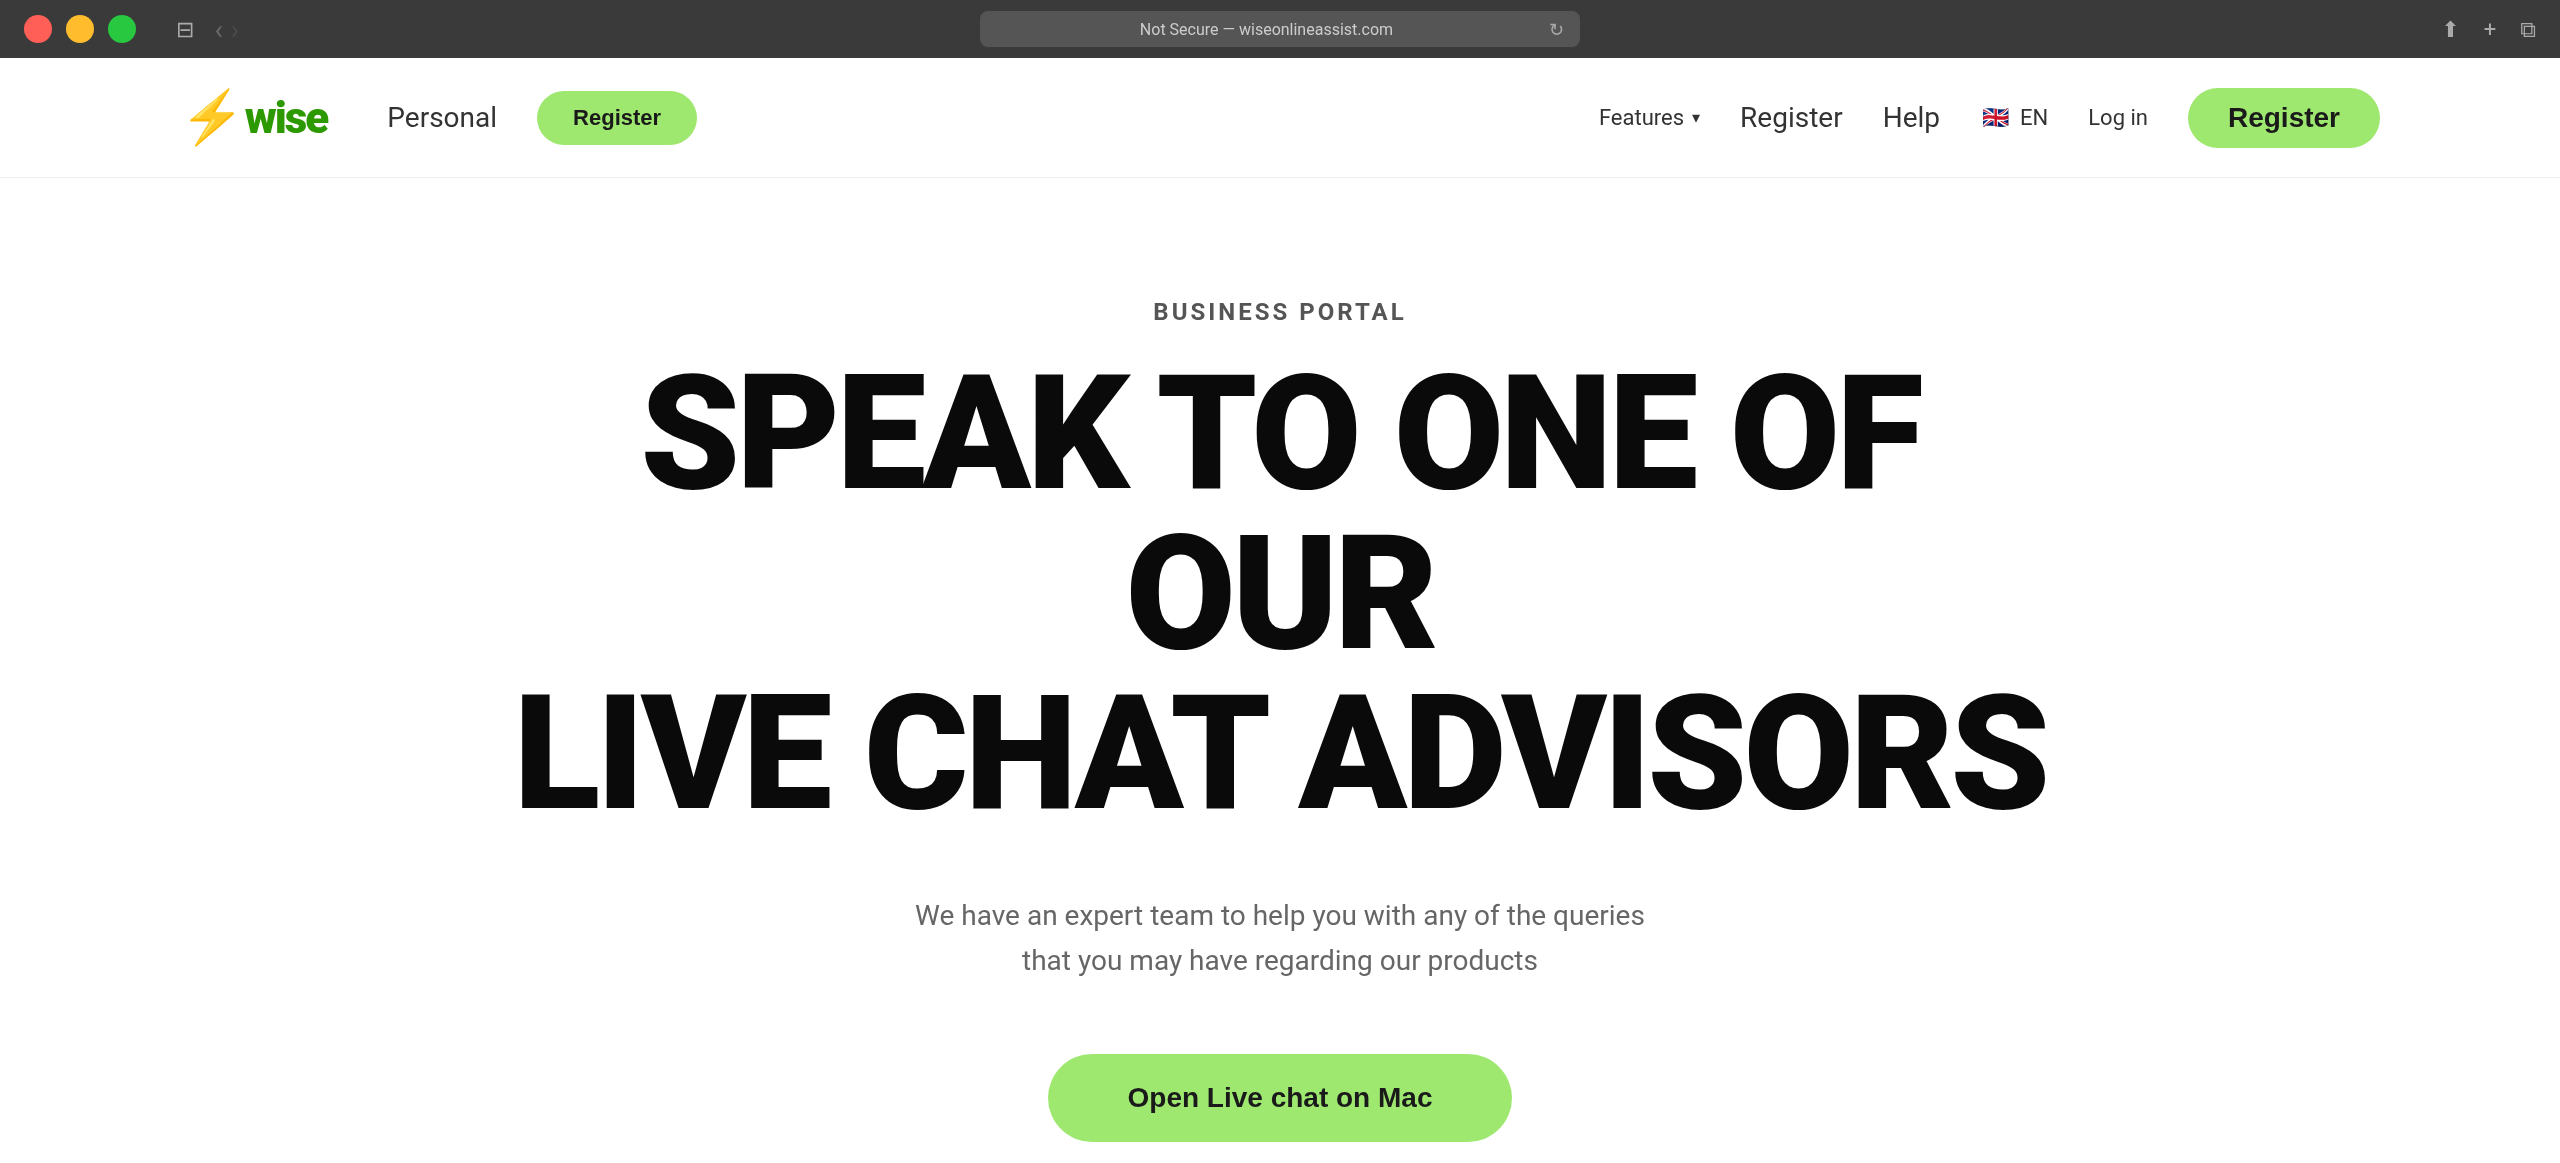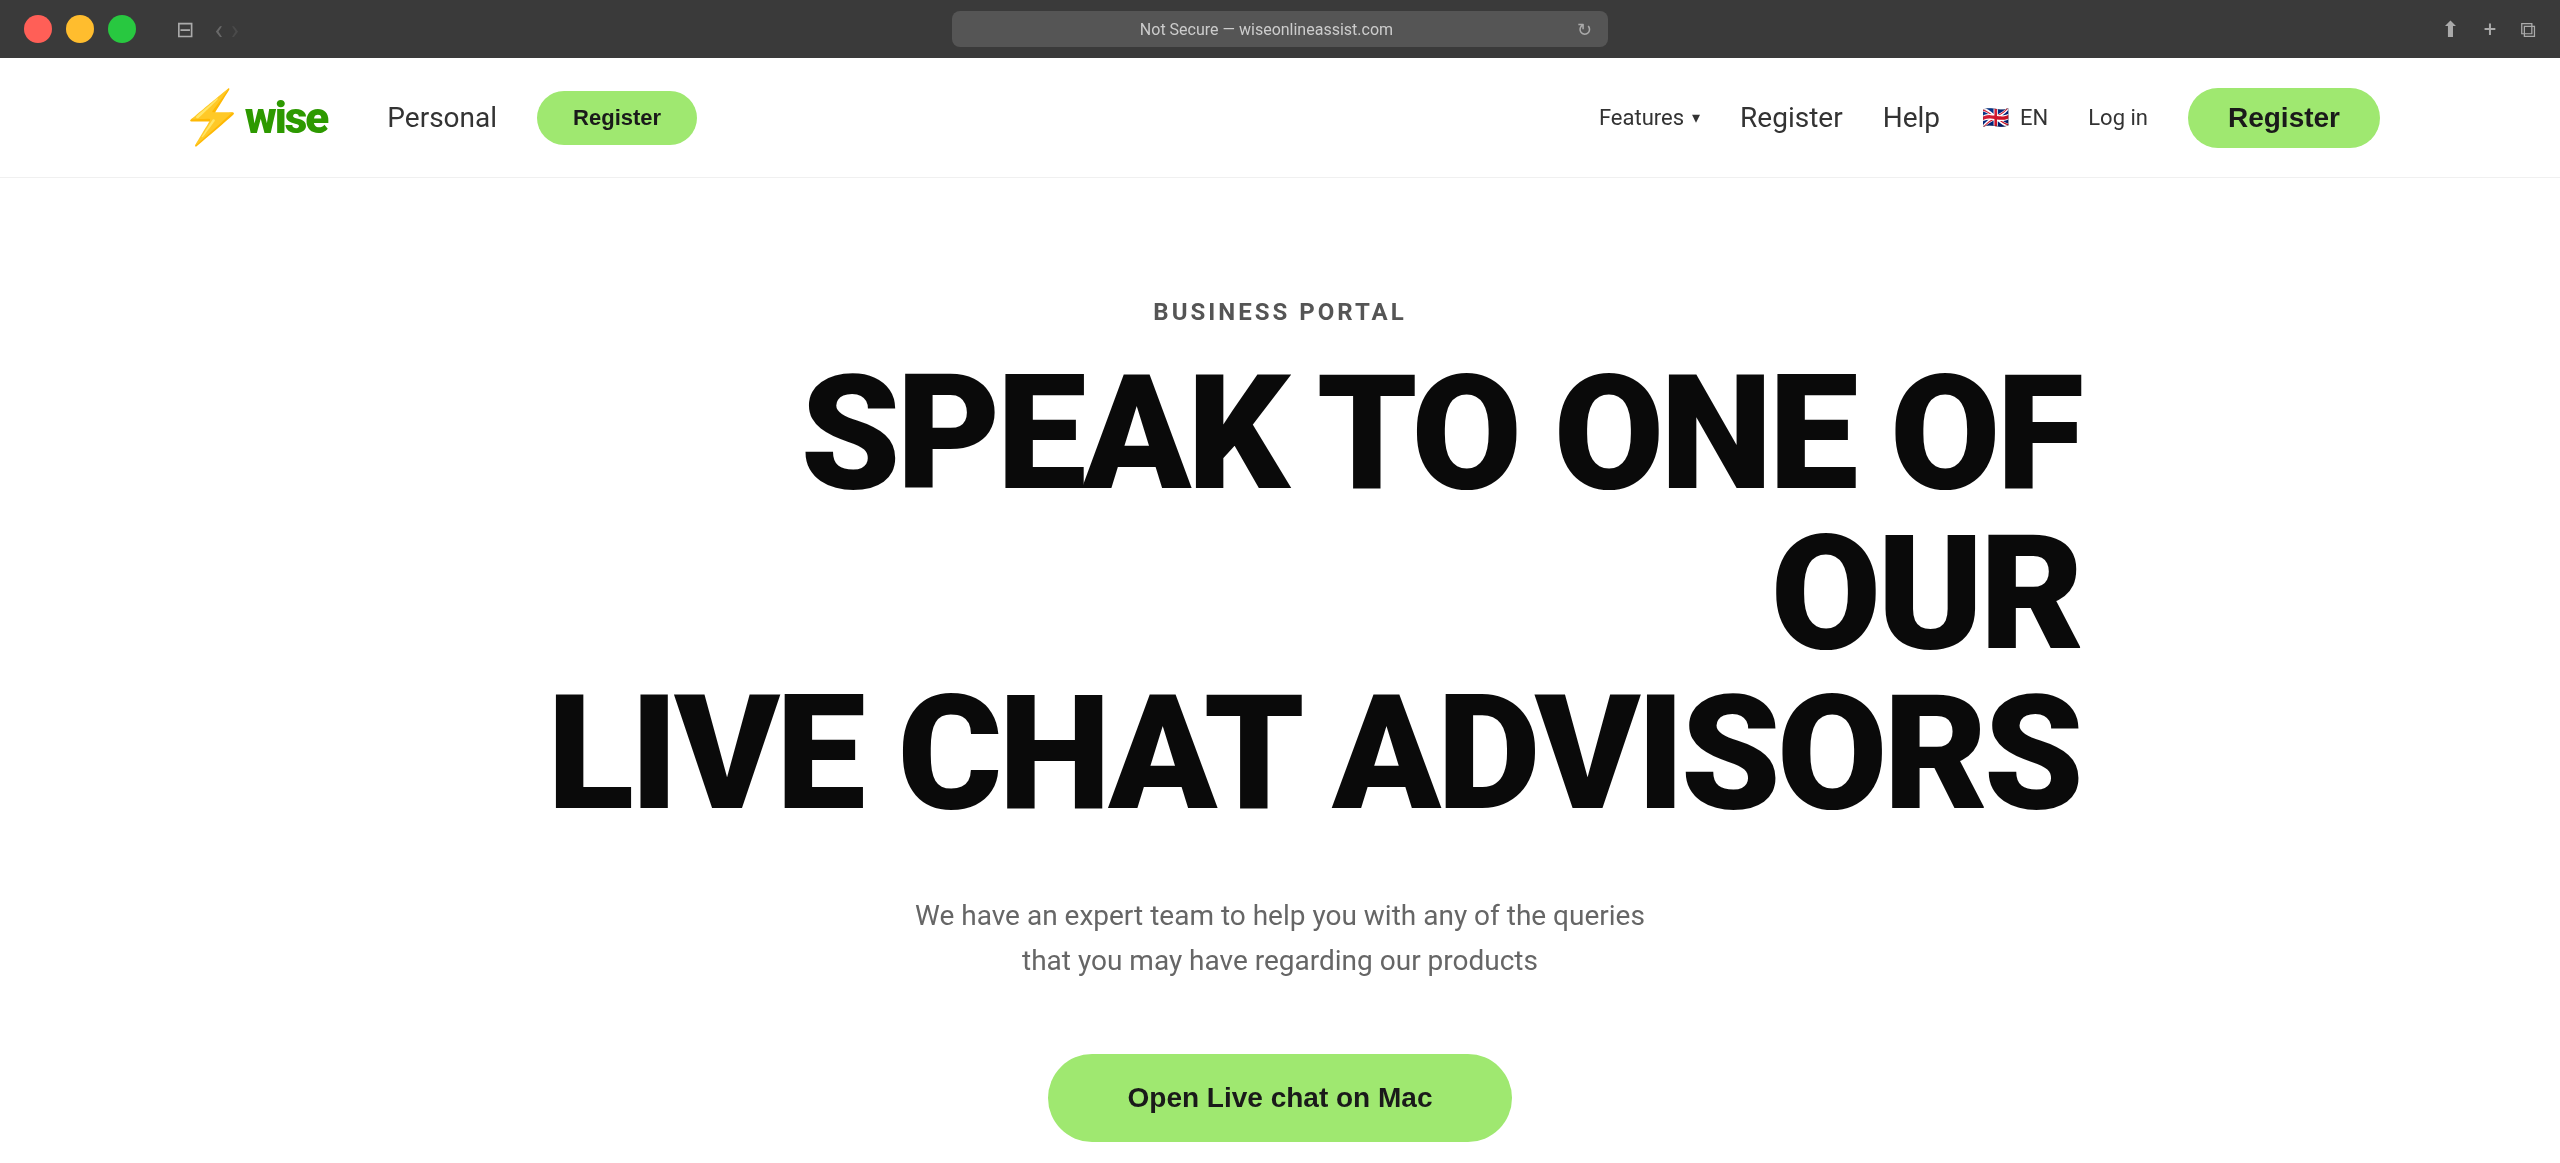--- a/index.html
+++ b/index.html
@@ -65,21 +65,21 @@
 
     .nav-arrow {
       cursor: pointer;
       opacity: 0.6;
     }
 
     .address-bar-container {
       position: absolute;
       left: 50%;
       transform: translateX(-50%);
-      width: 656px;
+      width: 600px;
     }
 
     .address-bar {
       width: 100%;
       height: 36px;
       background: #555;
       border-radius: 8px;
       display: flex;
       align-items: center;
       padding: 0 16px;
@@ -241,21 +241,21 @@
       color: #555;
       letter-spacing: 3px;
       text-transform: uppercase;
       margin-bottom: 28px;
     }
 
     .hero-title {
       font-size: 160px;
       font-weight: 900;
       color: #0a0a0a;
-      text-align: right;
+      text-align: center;
       line-height: 1.0;
       text-transform: uppercase;
       letter-spacing: -4px;
       margin-bottom: 60px;
       max-width: 1600px;
     }
 
     .hero-description {
       font-size: 28px;
       color: #666;

